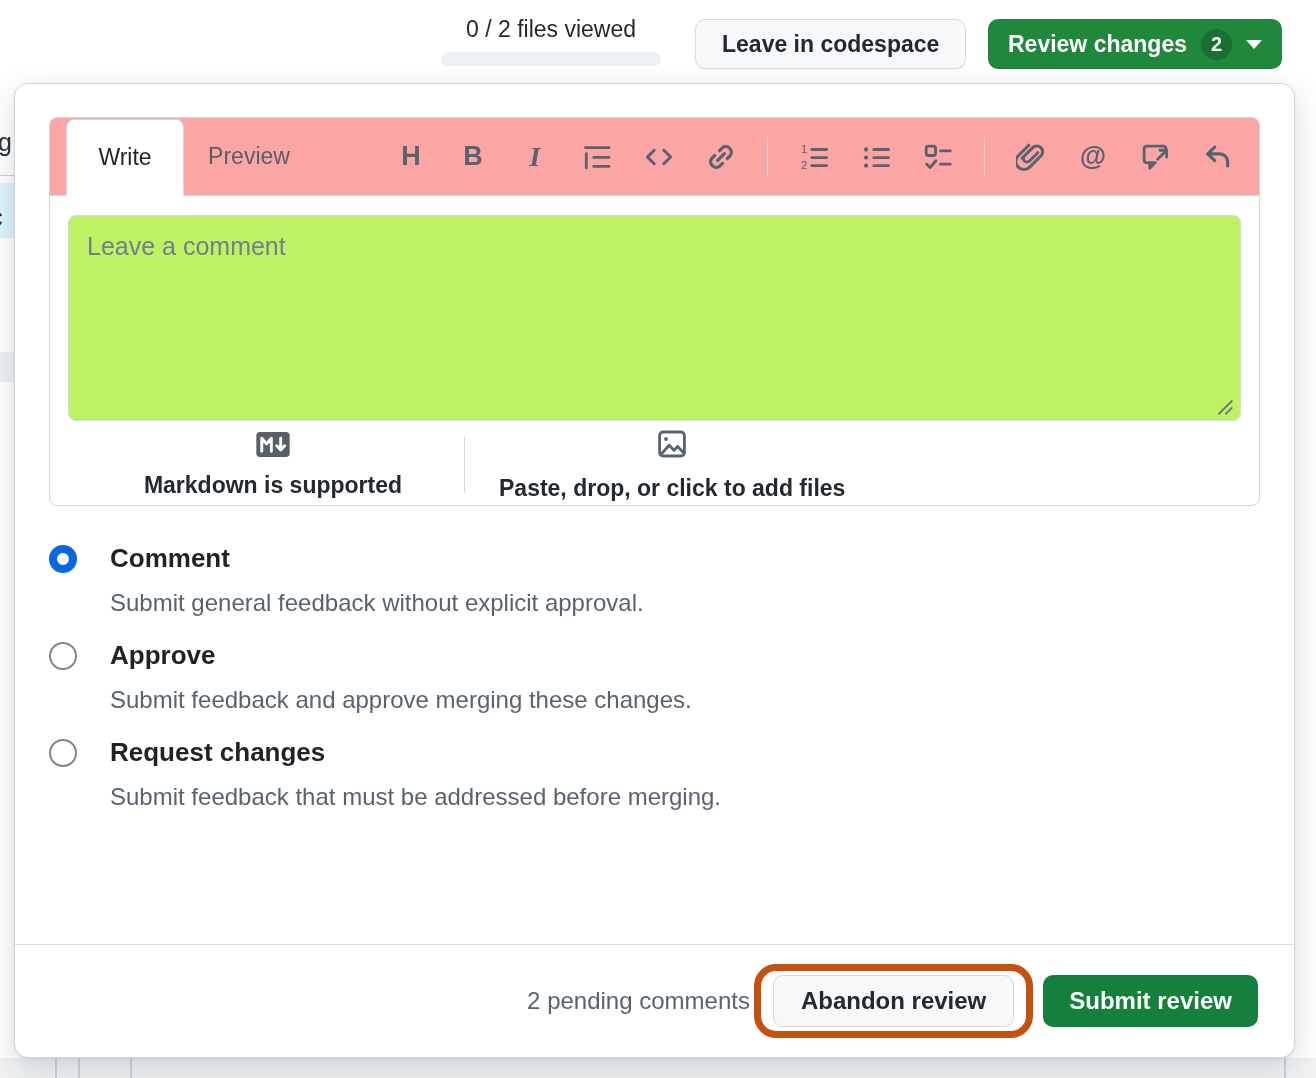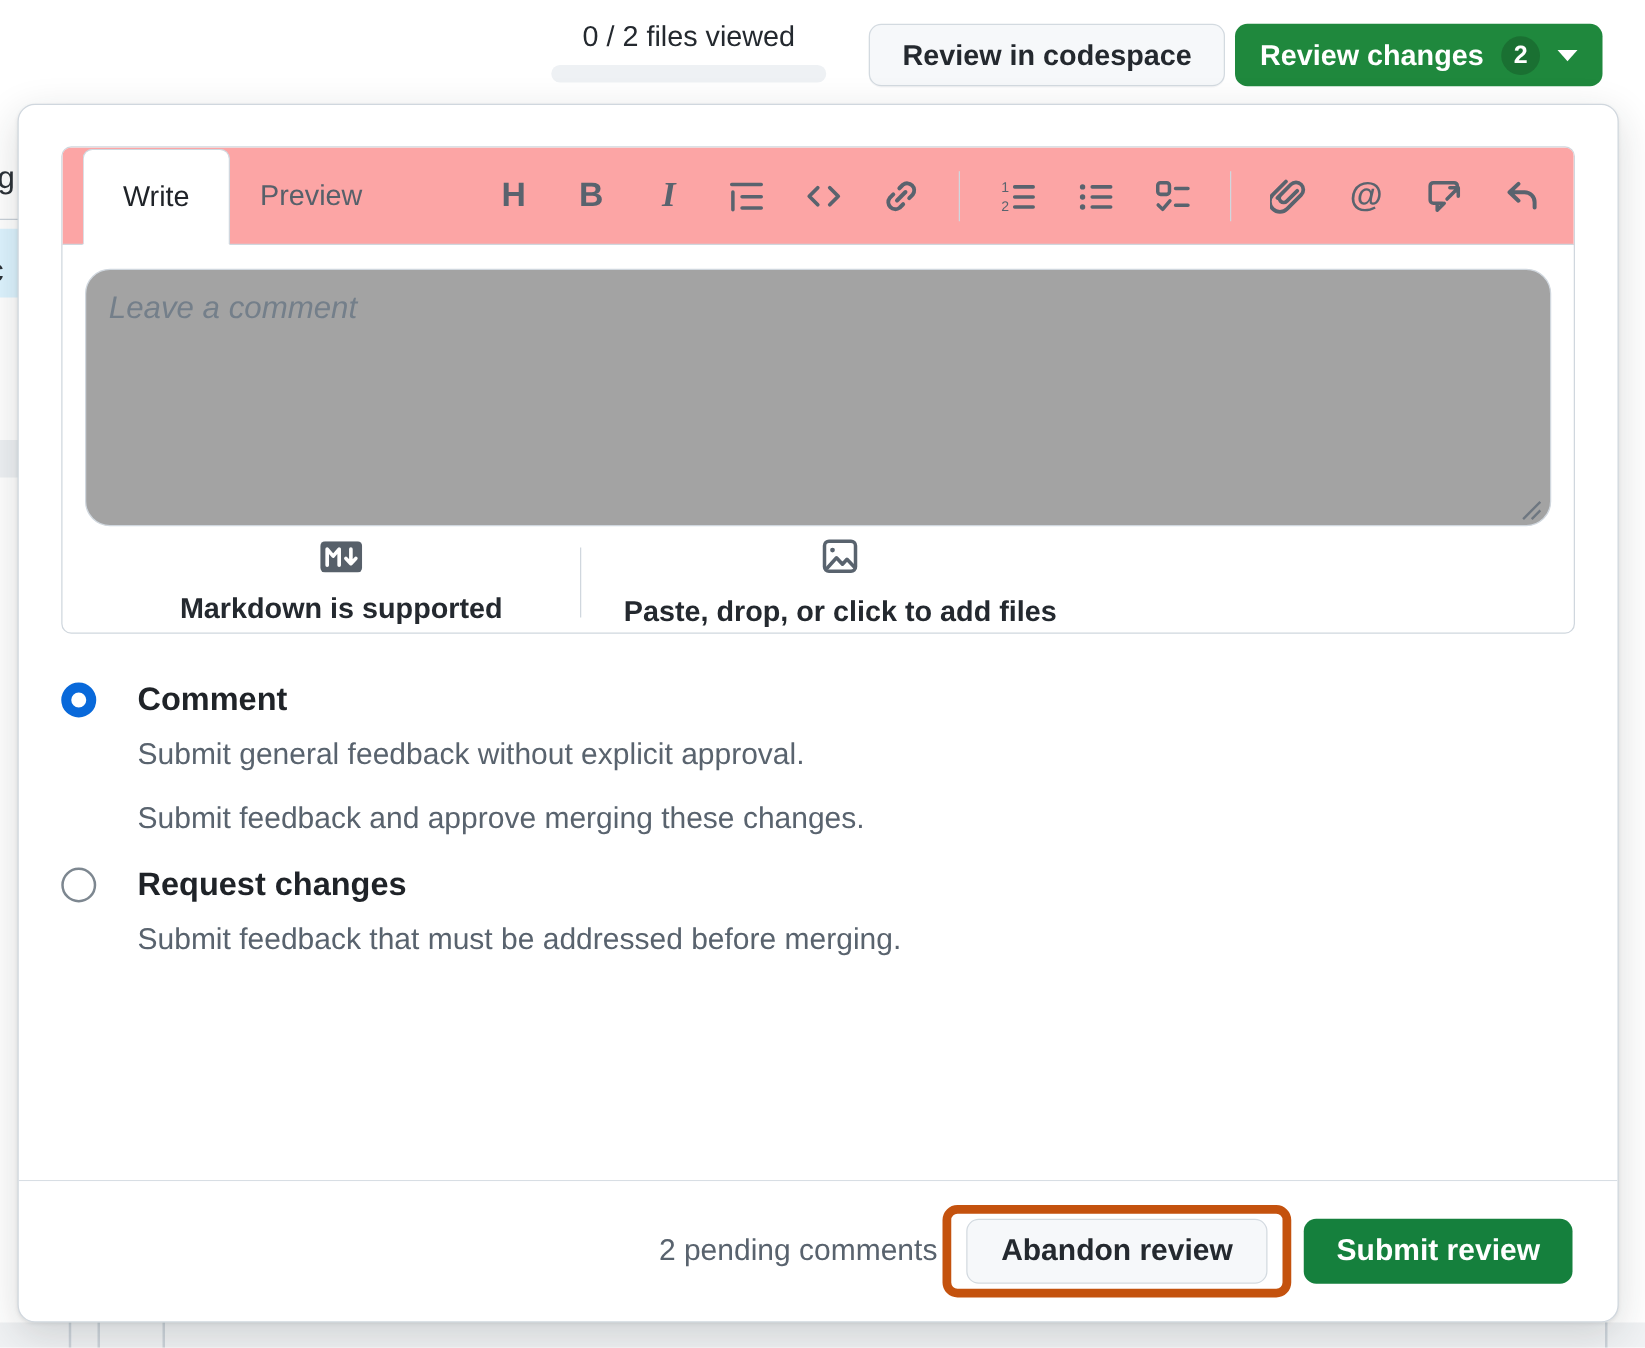--- a/index.html
+++ b/index.html
@@ -54,23 +54,23 @@
   .toolbar { margin-left:auto; align-self:center; display:flex; align-items:center; gap:30px; }
   .tb-btn { background:none; border:none; cursor:pointer; width:32px; height:32px;
     display:flex; align-items:center; justify-content:center; color:#59636e; }
   .tb-letter { font-size:27px; font-weight:700; color:#59636e; }
   .tb-italic { font-family:"Liberation Serif", serif; font-style:italic; font-weight:700; font-size:28px; }
   .tb-mention { font-size:27px; font-weight:600; }
   .tb-divider { width:1px; height:40px; background:#d0d7de; }
   svg.oct { stroke:#59636e; fill:none; stroke-width:1.5; stroke-linecap:round; stroke-linejoin:round; }
 
   .textarea-wrap { padding:19px 18px 0; position:relative; }
-  .comment-textarea { width:100%; height:206px; border:1px solid #d0d7de; border-radius:20px;
+  .comment-textarea { width:100%; height:206px; border:1px solid #d0d7de; border-radius:8px;
     padding:16px 18px; font-family:"Liberation Sans", sans-serif; font-size:25px; color:#1f2328;
-    resize:none; outline:none; background:#a3a3a3;font-style:italic; }
+    resize:none; outline:none; background:#bef264; }
   .comment-textarea::placeholder { color:#747f8a; opacity:1; }
   .resize-handle { position:absolute; right:24px; bottom:8px; cursor:nwse-resize; }
 
   .card-footer { height:80px; display:flex; align-items:center; padding-left:32px; }
   .note-group { display:flex; align-items:center; gap:15px; background:none; border:none; cursor:pointer;flex-direction:column; }
   .note-text { font-size:23px; font-weight:600; color:#24292f; }
   .md-group { width:382px; }
   .card-vdivider { width:1px; height:56px; background:#d0d7de; }
   .paste-group { margin-left:34px; }
 
@@ -82,21 +82,21 @@
   .radio-on { border:8px solid #0969da; background:#fff; }
   .radio-off { border:2px solid #7d8790; background:#fff; }
   .option-label { font-size:26px; font-weight:700; color:#1f2328; }
   .option-desc { margin:15px 0 0 61px; font-size:24px; color:#59636e; }
 
   
   .dialog-footer { position:absolute; left:0; right:0; bottom:0; height:113px;
     border-top:1px solid #d8dee4; display:flex; align-items:center; justify-content:flex-end;
     padding:0 36px; border-radius:0 0 14px 14px; }
   .pending-text { font-size:24px; color:#59636e; margin-right:4px; }
-  .annotation-box { border:7px solid #c4520e; border-radius:12px; padding:4px 12px; margin-right:2px; }
+  .annotation-box { border:7px solid #c4520e; border-radius:22px; padding:4px 12px; margin-right:2px; }
   .abandon-btn { height:52px; padding:0 27px; background:#f6f8fa; border:1px solid #d3dae0;
     border-radius:10px; font-size:24px; font-weight:600; color:#24292f; }
   .submit-btn { height:52px; padding:0 26px; margin-left:8px; background:#15803d; border:none;
     border-radius:10px; font-size:24px; font-weight:600; color:#ffffff; }
 </style>
 </head>
 <body>
 
 <div class="bg-frag">
   <span class="frag-text" style="left:-16px; top:128px;">ng</span>
@@ -111,21 +111,21 @@
   <div class="vline" style="left:78px;"></div>
   <div class="vline" style="left:130px;"></div>
   <div class="vline" style="left:1284px;"></div>
 </div>
 
 <div class="top-bar">
   <div class="files-block">
     <div class="files-label">0 / 2 files viewed</div>
     <div class="files-progress"></div>
   </div>
-  <button class="btn codespace-btn">Review in codespace</button>
+  <button class="btn codespace-btn">Leave in codespace</button>
   <button class="btn review-changes-btn">
     <span>Review changes</span>
     <span class="count-badge">2</span>
     <span class="caret-down"></span>
   </button>
 </div>
 
 <div class="dialog">
 
 
@@ -236,20 +236,24 @@
 
   <div class="options">
     <div class="option">
       <div class="option-head">
         <span class="radio radio-on"></span>
         <span class="option-label">Comment</span>
       </div>
       <div class="option-desc">Submit general feedback without explicit approval.</div>
     </div>
     <div class="option">
+      <div class="option-head">
+        <span class="radio radio-off"></span>
+        <span class="option-label">Approve</span>
+      </div>
       <div class="option-desc">Submit feedback and approve merging these changes.</div>
     </div>
     <div class="option">
       <div class="option-head">
         <span class="radio radio-off"></span>
         <span class="option-label">Request changes</span>
       </div>
       <div class="option-desc">Submit feedback that must be addressed before merging.</div>
     </div>
   </div>

